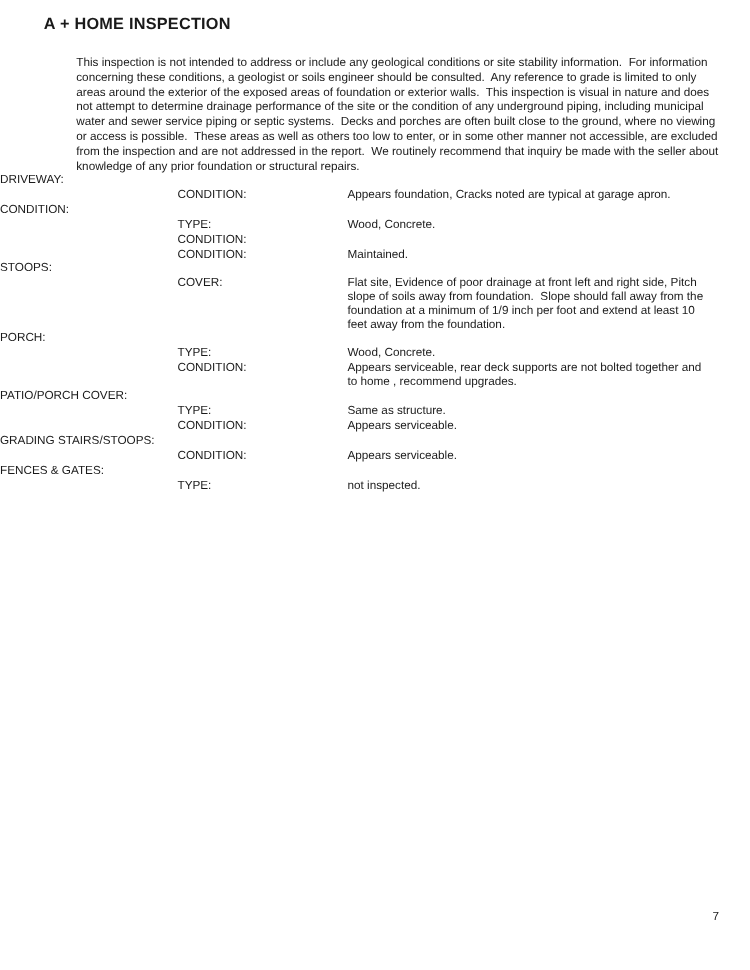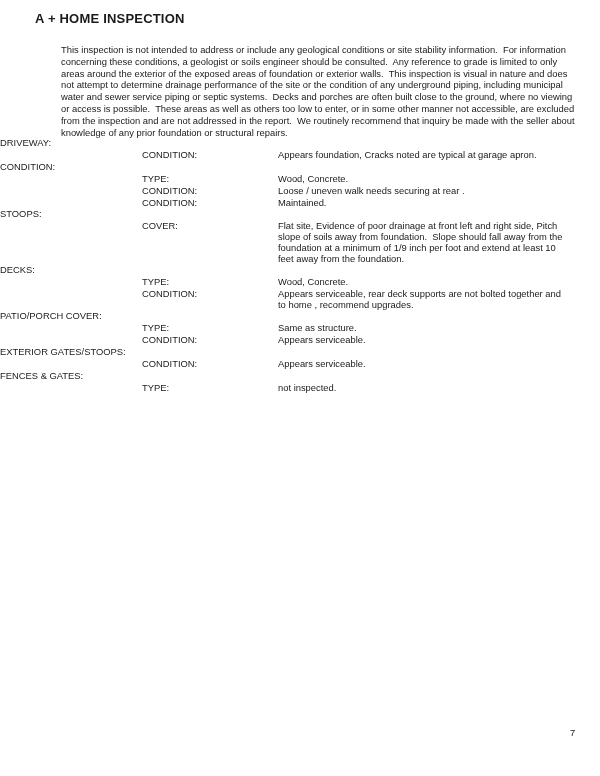--- a/index.html
+++ b/index.html
@@ -90,54 +90,53 @@
         <div class="attr-label">CONDITION:</div>
         <div class="attr-value">Appears foundation, Cracks noted are typical at garage apron.</div>
       </div>
       <div class="section-heading">CONDITION:</div>
       <div class="attr-row">
         <div class="attr-label">TYPE:</div>
         <div class="attr-value">Wood, Concrete.</div>
       </div>
       <div class="attr-row">
         <div class="attr-label">CONDITION:</div>
-        <div class="attr-value">Loose / uneven walk needs securing at rear .</div>
       </div>
       <div class="attr-row">
         <div class="attr-label">CONDITION:</div>
         <div class="attr-value">Maintained.</div>
       </div>
       <div class="section-heading">STOOPS:</div>
       <div class="attr-row">
         <div class="attr-label">COVER:</div>
         <div class="attr-value">Flat site, Evidence of poor drainage at front left and right side, Pitch
 slope of soils away from foundation.  Slope should fall away from the
 foundation at a minimum of 1/9 inch per foot and extend at least 10
 feet away from the foundation.</div>
       </div>
-      <div class="section-heading">DECKS:</div>
+      <div class="section-heading">PORCH:</div>
       <div class="attr-row">
         <div class="attr-label">TYPE:</div>
         <div class="attr-value">Wood, Concrete.</div>
       </div>
       <div class="attr-row">
         <div class="attr-label">CONDITION:</div>
         <div class="attr-value">Appears serviceable, rear deck supports are not bolted together and
 to home , recommend upgrades.</div>
       </div>
       <div class="section-heading">PATIO/PORCH COVER:</div>
       <div class="attr-row">
         <div class="attr-label">TYPE:</div>
         <div class="attr-value">Same as structure.</div>
       </div>
       <div class="attr-row">
         <div class="attr-label">CONDITION:</div>
         <div class="attr-value">Appears serviceable.</div>
       </div>
-      <div class="section-heading">EXTERIOR GATES/STOOPS:</div>
+      <div class="section-heading">GRADING STAIRS/STOOPS:</div>
       <div class="attr-row">
         <div class="attr-label">CONDITION:</div>
         <div class="attr-value">Appears serviceable.</div>
       </div>
       <div class="section-heading">FENCES &amp; GATES:</div>
       <div class="attr-row">
         <div class="attr-label">TYPE:</div>
         <div class="attr-value">not inspected.</div>
       </div>
     </div>

